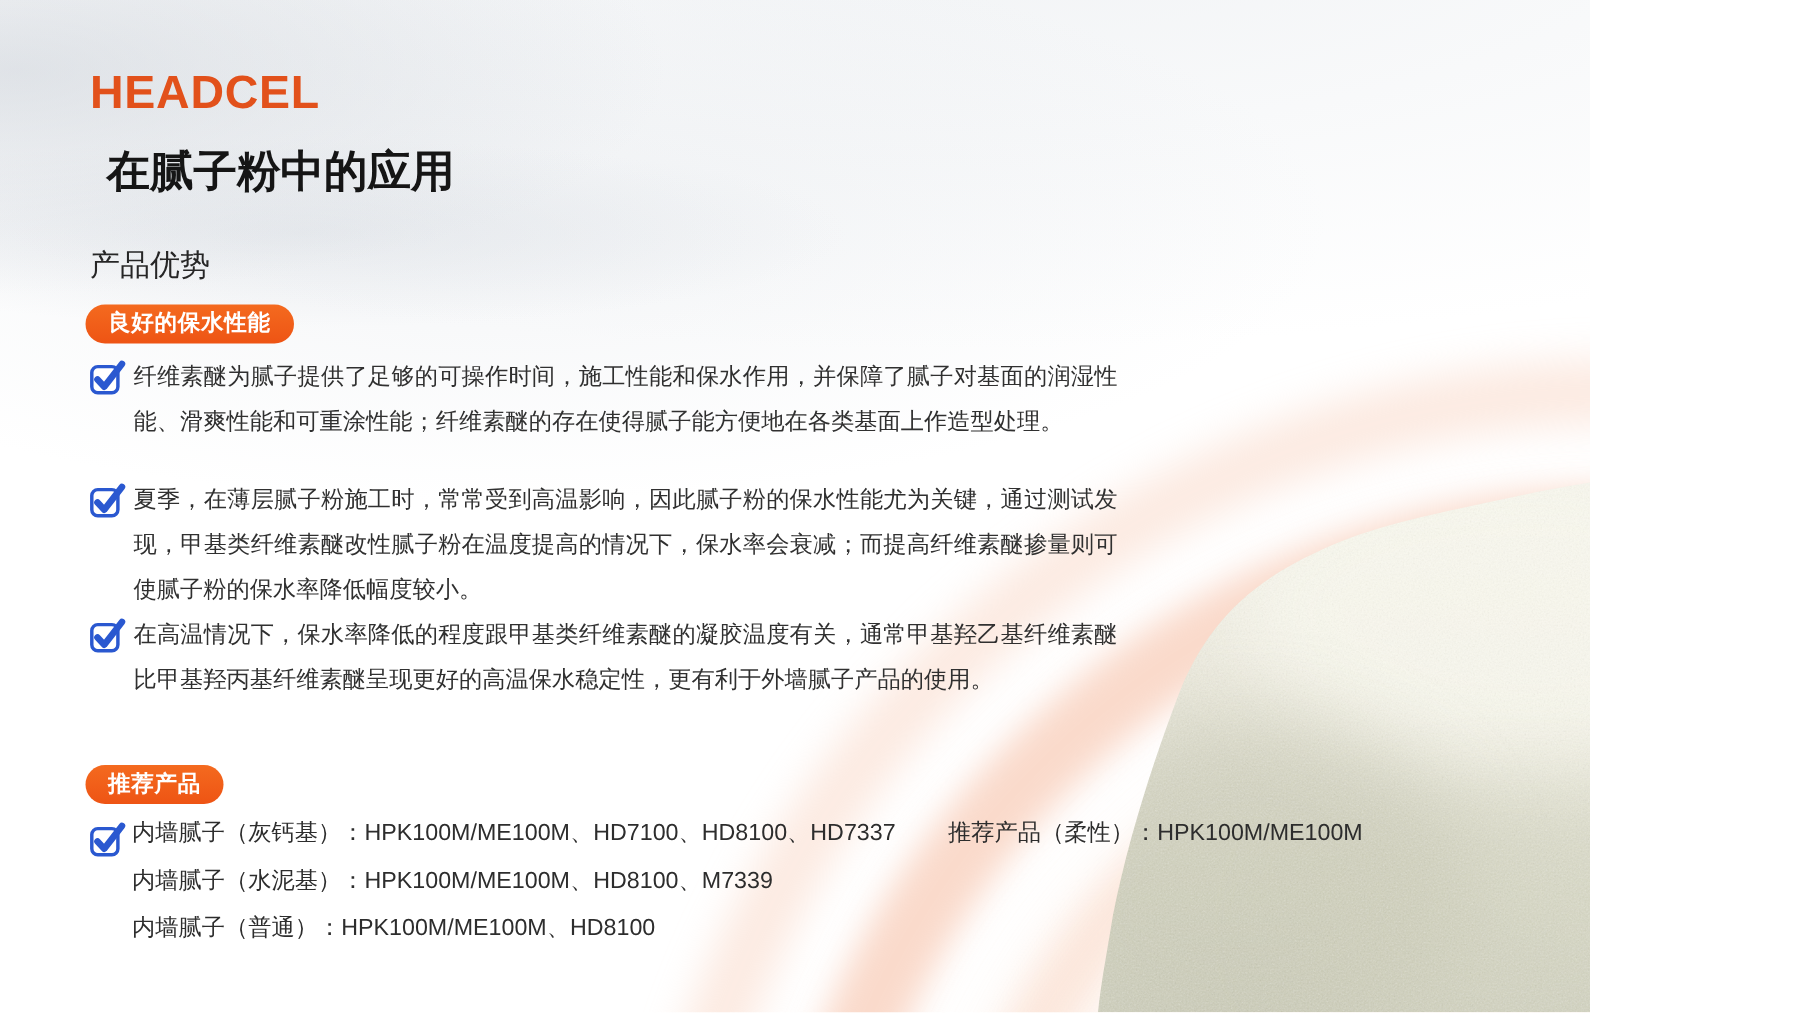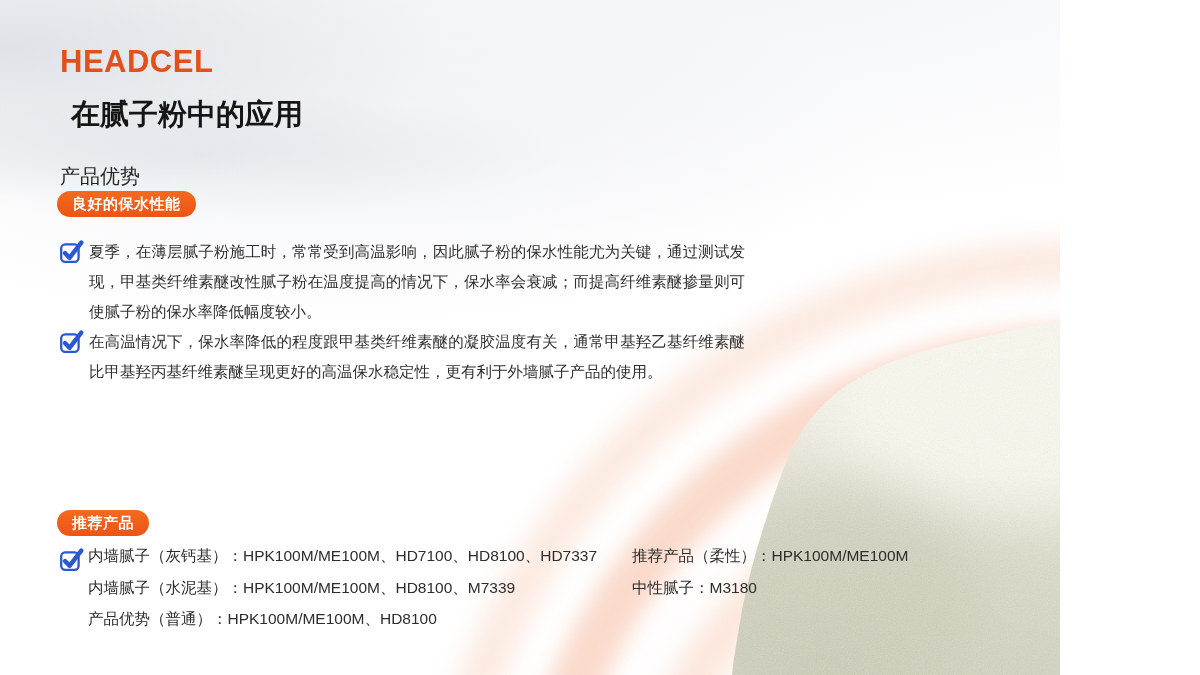--- a/index.html
+++ b/index.html
@@ -29,21 +29,21 @@
   .powder{position:absolute;left:680px;top:290px;z-index:1;}
   
   .content{position:absolute;inset:0;z-index:2;}
   .brand{position:absolute;left:60px;top:44px;font-size:31px;font-weight:700;
     color:#e2511b;letter-spacing:.5px;}
   .title{position:absolute;left:59px;top:83px;font-size:29px;font-weight:700;color:#151515;}
   .section-heading{position:absolute;left:60px;top:163px;font-size:20px;font-weight:500;color:#262626;}
   .badge{position:absolute;display:inline-block;background:linear-gradient(180deg,#f46a1f,#ee5414);
     color:#fff;font-size:15px;font-weight:700;line-height:19px;padding:3px 15px 4px;border-radius:14px;
     letter-spacing:.5px;}
-  .badge-advantage{left:57px;top:191px;}
+  .badge-advantage{left:57px;top:203px;}
   .badge-recommended{left:57px;top:510px;}
   .bullets{position:absolute;left:60px;top:237px;width:710px;}
   .bullet{display:flex;align-items:flex-start;}
   .bullet.b1{margin-bottom:22px;}
   .bullet.b2{}
   .check{flex:0 0 22px;margin-top:4px;overflow:visible;}
   .bullet p{margin:0 0 0 7px;width:656px;font-size:15.5px;line-height:30px;
     color:#303030;font-weight:500;text-align:justify;}
   .products{position:absolute;left:60px;top:540px;width:1100px;height:110px;}
   .products .check{position:absolute;left:0;top:5px;}
@@ -96,20 +96,27 @@
 
   <div class="content">
 
     <div class="brand">HEADCEL</div>
     <h1 class="title" style="margin:12px">在腻子粉中的应用</h1>
     <h2 class="section-heading" style="margin:0">产品优势</h2>
 
     <div class="badge badge-advantage">良好的保水性能</div>
 
     <div class="bullets">
+      <div class="bullet b1">
+        <svg class="check" width="22" height="22" viewBox="0 0 22 22">
+          <rect x="1.2" y="3.4" width="17.4" height="17.4" rx="4" fill="#ffffff" stroke="#2a58d0" stroke-width="2.3"></rect>
+          <path d="M5 12 L9.5 16.8 L21.3 1.6" fill="none" stroke="#2a58d0" stroke-width="4.4" stroke-linecap="round" stroke-linejoin="round"></path>
+        </svg>
+        <p>纤维素醚为腻子提供了足够的可操作时间，施工性能和保水作用，并保障了腻子对基面的润湿性能、滑爽性能和可重涂性能；纤维素醚的存在使得腻子能方便地在各类基面上作造型处理。</p>
+      </div>
       <div class="bullet b2">
         <svg class="check" width="22" height="22" viewBox="0 0 22 22">
           <rect x="1.2" y="3.4" width="17.4" height="17.4" rx="4" fill="#ffffff" stroke="#2a58d0" stroke-width="2.3"></rect>
           <path d="M5 12 L9.5 16.8 L21.3 1.6" fill="none" stroke="#2a58d0" stroke-width="4.4" stroke-linecap="round" stroke-linejoin="round"></path>
         </svg>
         <p>夏季，在薄层腻子粉施工时，常常受到高温影响，因此腻子粉的保水性能尤为关键，通过测试发现，甲基类纤维素醚改性腻子粉在温度提高的情况下，保水率会衰减；而提高纤维素醚掺量则可使腻子粉的保水率降低幅度较小。</p>
       </div>
       <div class="bullet b3">
         <svg class="check" width="22" height="22" viewBox="0 0 22 22">
           <rect x="1.2" y="3.4" width="17.4" height="17.4" rx="4" fill="#ffffff" stroke="#2a58d0" stroke-width="2.3"></rect>
@@ -122,22 +129,21 @@
     <div class="badge badge-recommended">推荐产品</div>
 
     <div class="products">
       <svg class="check" width="22" height="22" viewBox="0 0 22 22">
         <rect x="1.2" y="3.4" width="17.4" height="17.4" rx="4" fill="#ffffff" stroke="#2a58d0" stroke-width="2.3"></rect>
         <path d="M5 12 L9.5 16.8 L21.3 1.6" fill="none" stroke="#2a58d0" stroke-width="4.4" stroke-linecap="round" stroke-linejoin="round"></path>
       </svg>
       <div class="prod-col prod-left">
         <div>内墙腻子（灰钙基）：HPK100M/ME100M、HD7100、HD8100、HD7337</div>
         <div>内墙腻子（水泥基）：HPK100M/ME100M、HD8100、M7339</div>
-        <div>产品优势（普通）：HPK100M/ME100M、HD8100</div>
+        <div>内墙腻子（普通）：HPK100M/ME100M、HD8100</div>
       </div>
       <div class="prod-col prod-right">
         <div>推荐产品（柔性）：HPK100M/ME100M</div>
-        <div>中性腻子：M3180</div>
       </div>
     </div>
 
   </div>
 </div>
 
 </body></html>

